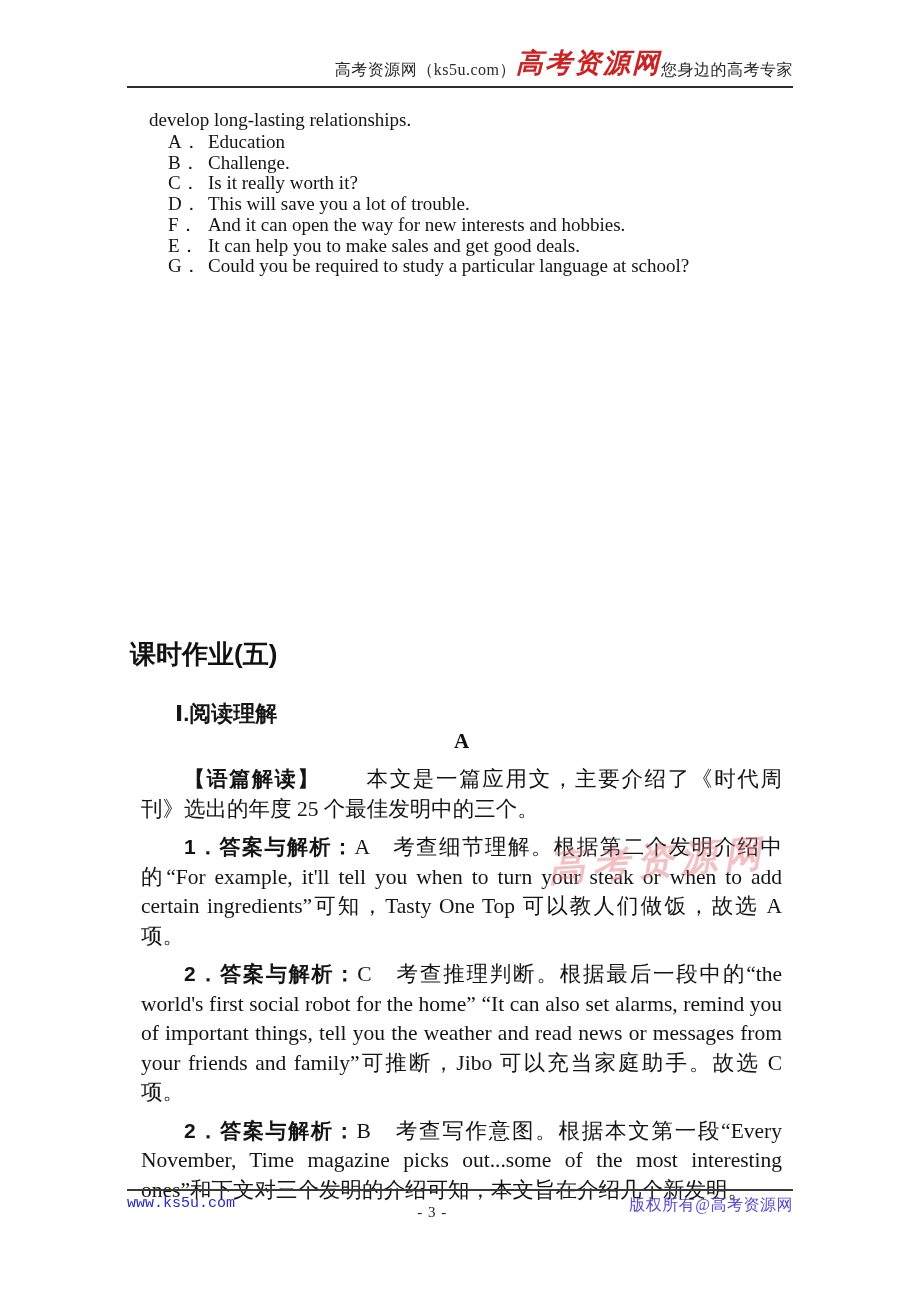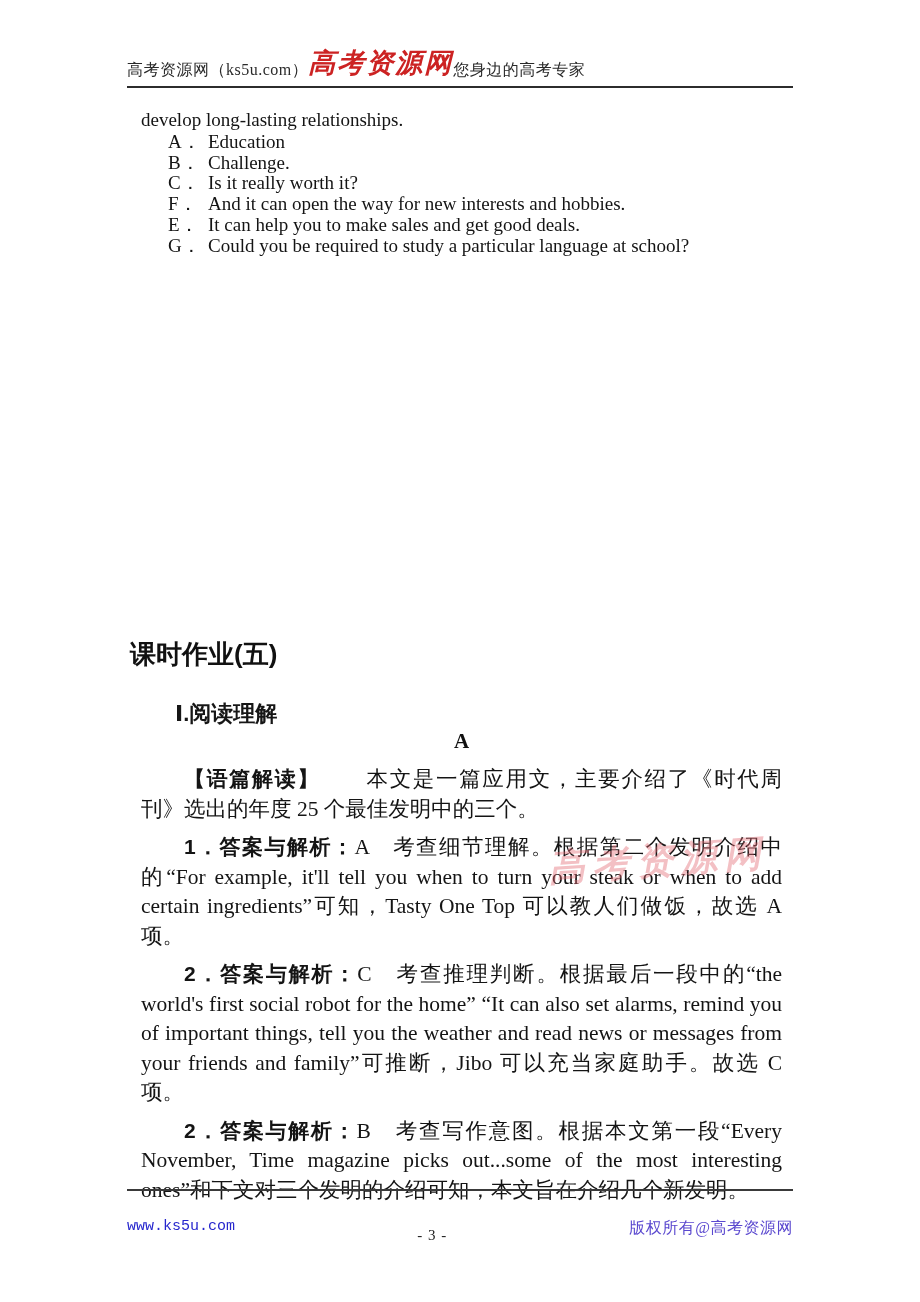--- a/index.html
+++ b/index.html
@@ -4,35 +4,35 @@
 <style>
   html,body{margin:0;padding:0;background:#e8e8e8;}
   .page{
     position:relative;width:920px;height:1302px;margin:0 auto;
     background:#ffffff;overflow:hidden;
     font-family:"Liberation Serif","DejaVu Serif",serif;color:#1b1b1b;
   }
   
   .hdr{
     position:absolute;left:127px;top:44px;width:666px;height:36px;
-    display:flex;justify-content:flex-start;align-items:flex-end;
+    display:flex;justify-content:flex-end;align-items:flex-end;
   }
   .hdr-side{font-size:16px;color:#2a2a2a;letter-spacing:.5px;line-height:20px;}
   .hdr-logo{
     font-size:27px;font-weight:bold;font-style:italic;color:#cc2222;
     letter-spacing:2px;line-height:30px;transform:translateY(-2px);
     font-family:"Liberation Serif",serif;
   }
   .hdr-rule{position:absolute;left:127px;top:86px;width:666px;height:2px;background:#2c2c2c;}
   
   .eng{
     position:absolute;left:133px;top:109px;width:660px;
     font-size:19px;line-height:21px;color:#141414;
   }
-  .eng-intro{margin:0 0 2px 8px;}
+  .eng-intro{margin:0 0 2px 16px;}
   .opt-line{padding-left:35px;line-height:20.7px;white-space:nowrap;}
   .opt-letter{display:inline-block;min-width:40px;}
   
   .sec-title{
     position:absolute;left:130px;top:637px;
     font-family:"Liberation Sans","DejaVu Sans",sans-serif;
     font-size:26px;font-weight:700;color:#111;
   }
   .part-head{
     position:absolute;left:175px;top:699px;
@@ -58,21 +58,21 @@
   .wm{
     position:absolute;left:548px;top:836px;
     font-size:37px;font-weight:bold;font-style:italic;
     color:rgba(226,105,115,0.42);letter-spacing:7px;
     transform:rotate(-4deg);pointer-events:none;white-space:nowrap;
   }
   
   .ftr-rule{position:absolute;left:127px;top:1189px;width:666px;height:2px;background:#3a3a3a;}
   .ftr{
     position:absolute;left:127px;top:1195px;width:666px;
-    display:flex;justify-content:space-between;align-items:flex-start;margin-top:23px;
+    display:flex;justify-content:space-between;align-items:flex-start;
   }
   .ftr-link{
     font-family:"Liberation Mono","DejaVu Sans Mono",monospace;
     font-size:15px;color:#2626cd;text-decoration:none;cursor:pointer;
   }
   .ftr-page{font-size:15px;color:#222;margin-top:9px;letter-spacing:1px;}
   .ftr-copy{
     font-size:16px;color:#5a48cf;letter-spacing:.5px;
   }
 </style>
@@ -87,20 +87,21 @@
     <span class="hdr-side">您身边的高考专家</span>
   </div>
   <div class="hdr-rule"></div>
 
   <div class="eng">
     <p class="eng-intro">develop long-lasting relationships.</p>
     <div id="options">
         <div class="opt-line"><span class="opt-letter">A．</span><span>Education</span></div>
         <div class="opt-line"><span class="opt-letter">B．</span><span>Challenge.</span></div>
         <div class="opt-line"><span class="opt-letter">C．</span><span>Is it really worth it?</span></div>
+        <div class="opt-line"><span class="opt-letter">D．</span><span>This will save you a lot of trouble.</span></div>
         <div class="opt-line"><span class="opt-letter">F．</span><span>And it can open the way for new interests and hobbies.</span></div>
         <div class="opt-line"><span class="opt-letter">E．</span><span>It can help you to make sales and get good deals.</span></div>
         <div class="opt-line"><span class="opt-letter">G．</span><span>Could you be required to study a particular language at school?</span></div>
       </div>
   </div>
 
   <div class="sec-title">课时作业(五)</div>
   <div class="part-head">Ⅰ.阅读理解</div>
   <div class="passage-label">A</div>
 

